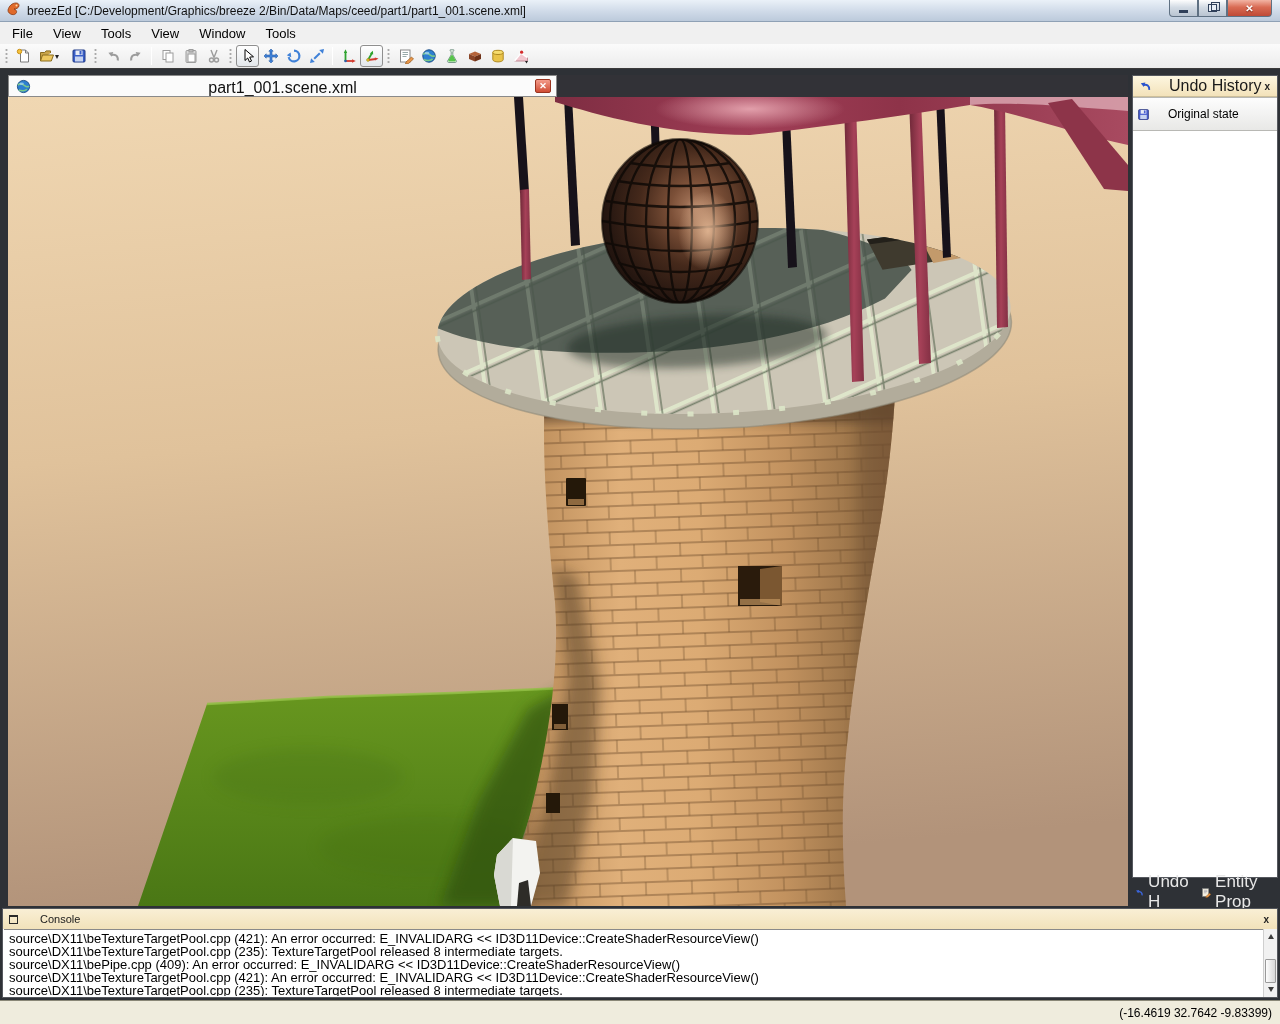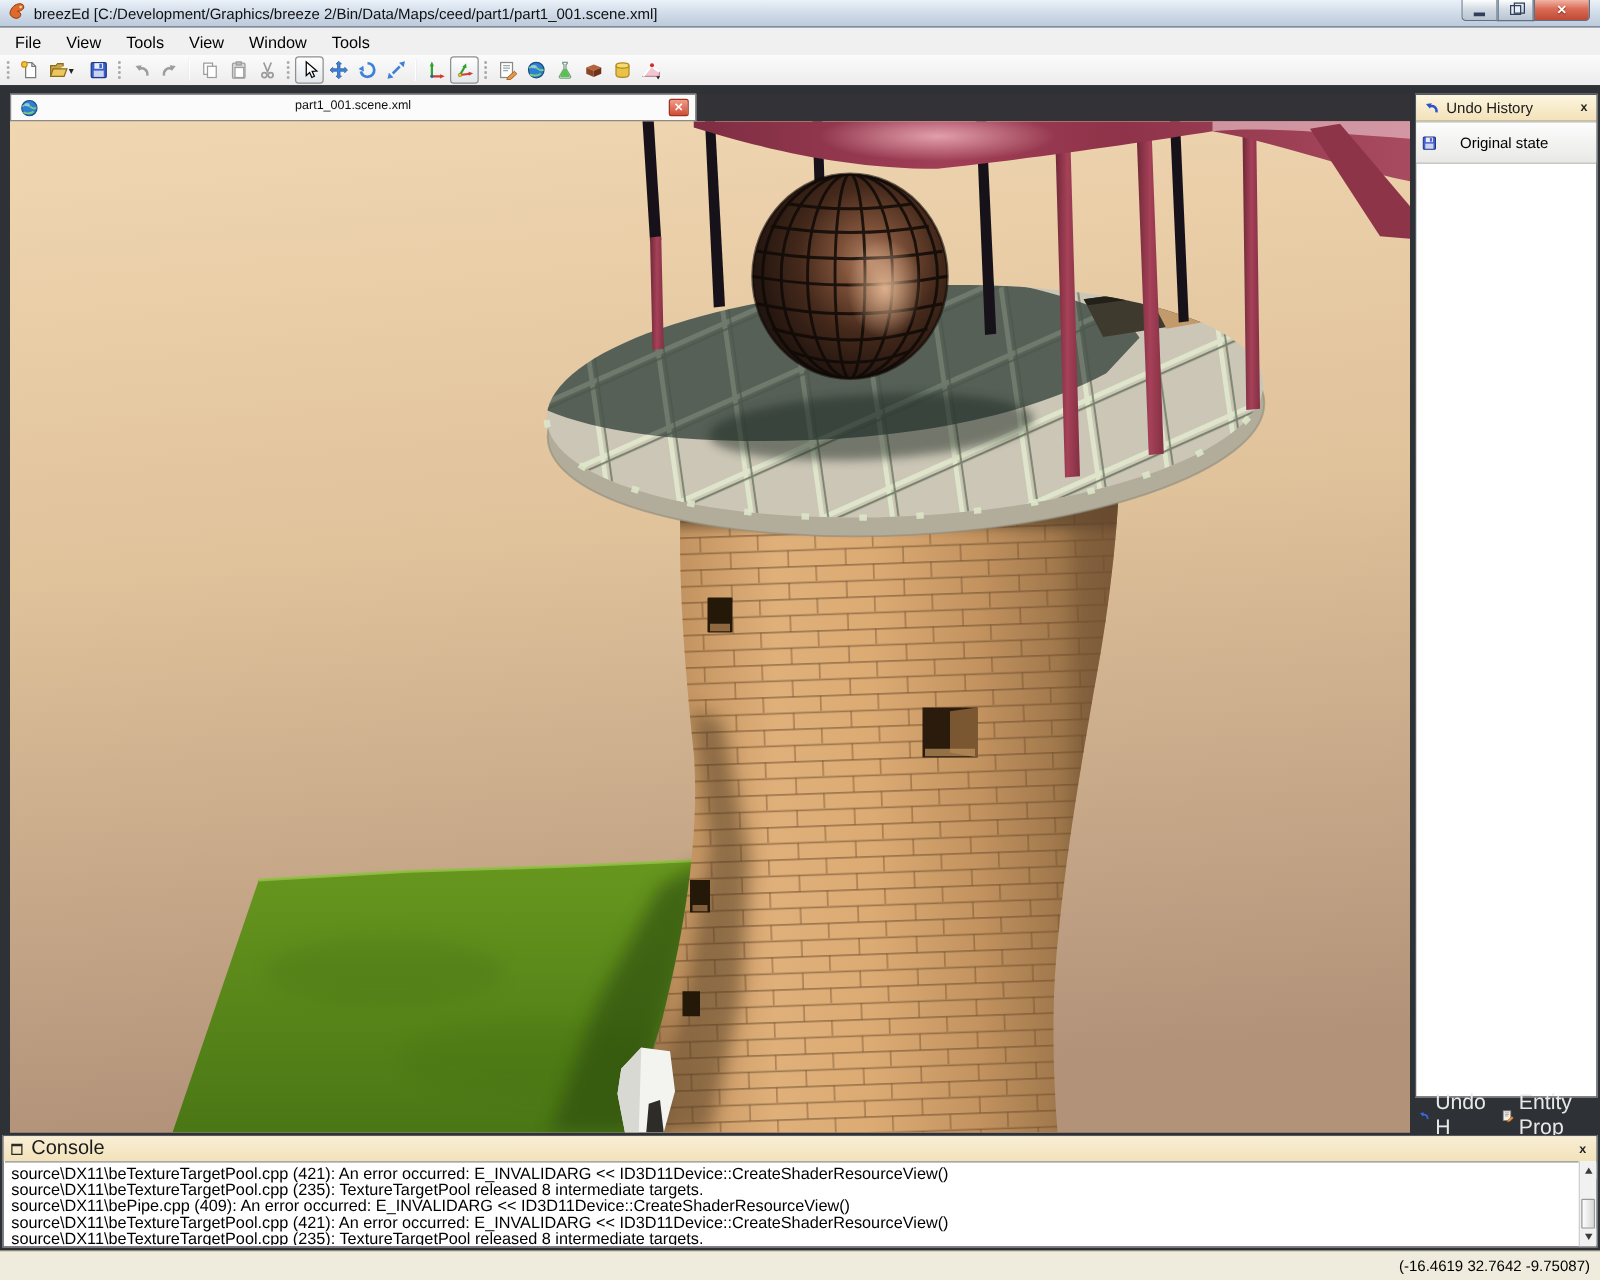--- a/index.html
+++ b/index.html
@@ -33,46 +33,46 @@
   .tbtn.pressed{border-color:#8f8f8f;background:linear-gradient(#fff,#e3e7eb)}
   .tsep{width:1px;height:18px;background:#c4c4c4;border-right:1px solid #fff;margin:0 4px;flex:none}
   .ddarrow{font-size:8px;color:#222;margin-left:0;width:8px}
 
   
   #chrome{position:absolute;left:0;top:69px;width:1280px;height:931px;background:#2e3136}
 
   
   #tabstrip{position:absolute;left:8px;top:75px;width:1120px;height:22px;background:#323237}
   .tab{position:absolute;left:0;top:0;width:549px;height:22px;background:#fbfbfb;border:1px solid #8a8a8a}
-  .tab-label{position:absolute;left:0;right:0;top:3px;text-align:center;font-size:10px;color:#101010}
+  .tab-label{position:absolute;left:0;right:0;top:3px;text-align:center;font-size:16px;color:#101010}
   .tab-globe{position:absolute;left:7px;top:3px}
   .tab-close{position:absolute;right:5px;top:3px;width:16px;height:14px;
     background:linear-gradient(#f executives39b8a,#d04d34);background:linear-gradient(#f39b8a,#d04d34);
     border:1px solid #9a3420;border-radius:2px;color:#fff;font-size:9px;font-weight:bold;display:flex;align-items:center;justify-content:center}
 
   
   #viewport{position:absolute;left:8px;top:97px;width:1120px;height:809px;background:#d9ba94}
   #viewport svg{display:block}
 
   
   #undo-panel{position:absolute;left:1132px;top:75px;width:146px;height:803px;background:#fff;border:1px solid #55585e}
   .panel-header{height:21px;background:linear-gradient(#fdf6e0,#f3e2ba);display:flex;align-items:center;padding:0 5px;border-bottom:1px solid #cdbf9a}
-  .panel-title{font-size:12px;color:#1a1a1a;margin-left:5px;flex:1}
+  .panel-title{font-size:16px;color:#1a1a1a;margin-left:17px;flex:1}
   .panel-close{font-size:10px;color:#222;font-weight:bold;padding:0 2px}
   .history-item{height:34px;display:flex;align-items:center;padding:14px 4px;
     background:linear-gradient(#fdfdfd,#e8e8e6);border:1px solid #b8b8b4;border-left:none;border-right:none;font-size:12px;color:#000;gap:18px}
 
   
   #panel-tabs{position:absolute;left:1130px;top:879px;width:150px;height:26px;display:flex;align-items:center;gap:8px;padding-left:4px}
   .ptab{display:flex;align-items:center;gap:4px;color:#e8e8e8;font-size:17px}
 
   
   #console-panel{position:absolute;left:2px;top:908px;width:1276px;height:90px;border:1px solid #55585e;background:#fff}
   .console-header{height:20px;background:linear-gradient(#f9efd5,#f2e2ba);display:flex;align-items:center;padding:0 6px}
-  .console-title{font-size:16px;color:#1a1a1a;margin-left:7px;flex:1}
+  .console-title{font-size:11px;color:#1a1a1a;margin-left:22px;flex:1}
   .float-icon{width:9px;height:9px;border:1px solid #2a2a2a;border-top-width:2px;background:rgba(0,0,0,0)}
   .console-body{position:absolute;left:1px;top:20px;right:14px;bottom:1px;background:#fff;border-top:1px solid #8a8a8a;
     padding:2px 5px;font-size:13px;line-height:13px;color:#000;overflow:hidden;white-space:nowrap}
   .console-scrollbar{position:absolute;right:0;top:20px;bottom:0;width:14px;background:#f1f1f1;border-left:1px solid #cfcfcf}
   .sb-btn{position:absolute;left:0;width:13px;height:13px;background:#f1f1f1;display:flex;align-items:center;justify-content:center}
   .sb-up{top:1px}.sb-down{bottom:1px}
   .tri-up{width:0;height:0;border-left:3.5px solid rgba(0,0,0,0);border-right:3.5px solid rgba(0,0,0,0);border-bottom:5px solid #3c3c3c}
   .tri-down{width:0;height:0;border-left:3.5px solid rgba(0,0,0,0);border-right:3.5px solid rgba(0,0,0,0);border-top:5px solid #3c3c3c}
   .sb-thumb{position:absolute;left:1px;top:30px;width:11px;height:24px;background:linear-gradient(90deg,#fdfdfd,#d8d8d8);border:1px solid #9a9a9a;border-radius:1px}
 
@@ -510,14 +510,14 @@
         <span class="tri-up"></span>
       </div>
     <div class="sb-thumb"></div>
     <div class="sb-btn sb-down">
         <span class="tri-down"></span>
       </div>
   </div>
 </div>
 
 <div id="statusbar">
-  <span>(-16.4619 32.7642 -9.75087)</span>
+  <span>(-16.4619 32.7642 -9.83399)</span>
 </div>
 
 </body></html>

